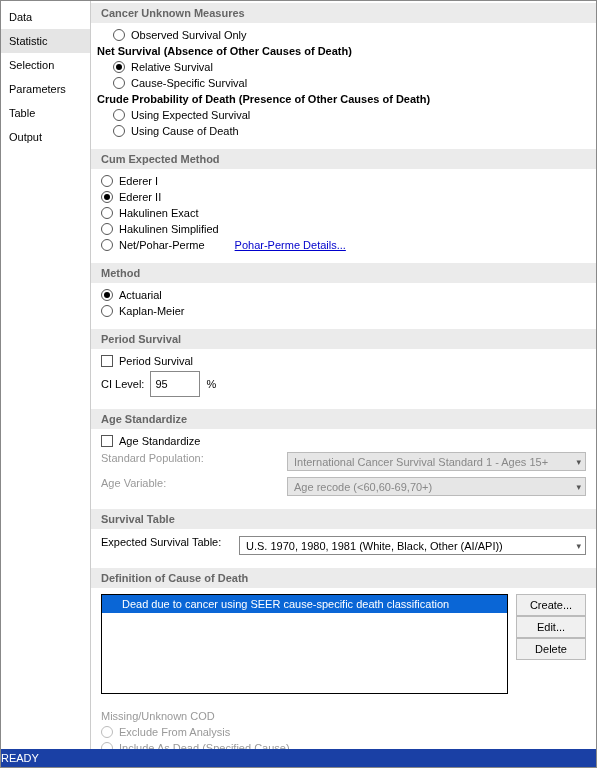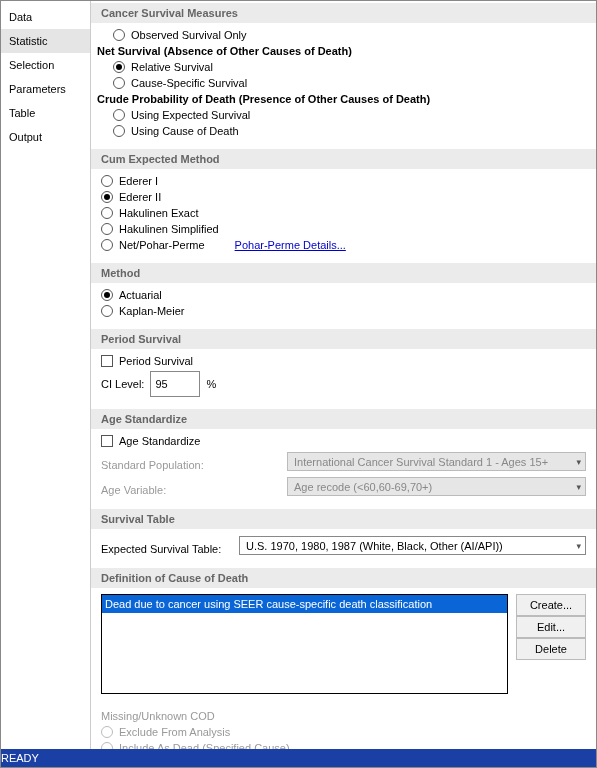--- a/index.html
+++ b/index.html
@@ -48,41 +48,41 @@
 .radio.disabled { border-color: #bbb; }
 .checkbox {
   width: 12px; height: 12px; border: 1px solid #555; margin-right: 6px;
 }
 .subheading { font-weight: bold; padding: 2px 0; margin-left: -4px; }
 .indent { margin-left: 12px; }
 .inline-row { display: flex; align-items: center; gap: 6px; padding: 2px 0; }
 input.ci {
   width: 50px; height: 26px; border: 1px solid #888; padding: 0 4px; font-size: 11px;
 }
-.field-row { display: flex; align-items: flex-end; padding: 3px 0; gap: 8px; }
+.field-row { display: flex; align-items: flex-start; padding: 3px 0; gap: 8px; }
 .field-label { width: 130px; }
 .field-label.disabled { color: #999; }
 .select {
   flex: 1; min-width: 0; border: 1px solid #888; background: #eaeaea;
   padding: 2px 18px 2px 6px; height: 19px; position: relative; font-size: 11px;
   display: flex; align-items: center;
 }
 .select.disabled { color: #888; background: #e6e6e6; border-color: #bbb; margin-left: 48px; }
 .select .chev {
   position: absolute; right: 4px; top: 50%; transform: translateY(-50%);
   font-size: 9px; color: #555;
 }
 .select.white { background: #fff; }
 a.link { color: #0000cc; text-decoration: underline; margin-left: 30px; }
 .cod-area { display: flex; gap: 8px; padding: 6px 10px 10px 10px; }
 .listbox {
   flex: 1; border: 1px solid #000; height: 100px; background: #fff; overflow: hidden;
 }
 .list-item {
-  padding: 3px 3px; color: #fff; background: #0a66d6; font-size: 11px;
+  padding: 3px 20px; color: #fff; background: #0a66d6; font-size: 11px;
 }
 .btn-col { display: flex; flex-direction: column; width: 70px; }
 .btn {
   border: 1px solid #bbb; background: #f0f0f0; padding: 4px 0; text-align: center;
   font-size: 11px; cursor: pointer;
 }
 .label-disabled { color: #999; }
 .status {
   background: #1a40a5; color: #fff; padding: 3px 0; font-size: 11px;
 }
@@ -95,21 +95,21 @@
     <div class="sidebar-item">Data</div>
     <div class="sidebar-item active">Statistic</div>
     <div class="sidebar-item">Selection</div>
     <div class="sidebar-item">Parameters</div>
     <div class="sidebar-item">Table</div>
     <div class="sidebar-item">Output</div>
   </div>
 
   <div class="content">
 
-    <div class="section-header">Cancer Survival Measures</div>
+    <div class="section-header">Cancer Unknown Measures</div>
     <div class="section-body">
       <div class="radio-row indent">
           <span class="radio"></span>
           <span>Observed Survival Only</span>
         </div>
       <div class="subheading">Net Survival (Absence of Other Causes of Death)</div>
       <div class="radio-row indent">
           <span class="radio checked"></span>
           <span>Relative Survival</span>
         </div>
@@ -198,21 +198,21 @@
             <span class="chev">▾</span>
           </div>
       </div>
     </div>
 
     <div class="section-header">Survival Table</div>
     <div class="section-body">
       <div class="field-row">
         <span class="field-label" style="font-weight:normal">Expected Survival Table:</span>
         <div class="select white">
-            <span>U.S. 1970, 1980, 1987 (White, Black, Other (AI/API))</span>
+            <span>U.S. 1970, 1980, 1981 (White, Black, Other (AI/API))</span>
             <span class="chev">▾</span>
           </div>
       </div>
     </div>
 
     <div class="section-header">Definition of Cause of Death</div>
     <div class="cod-area">
       <div class="listbox">
         <div class="list-item">Dead due to cancer using SEER cause-specific death classification</div>
       </div>

